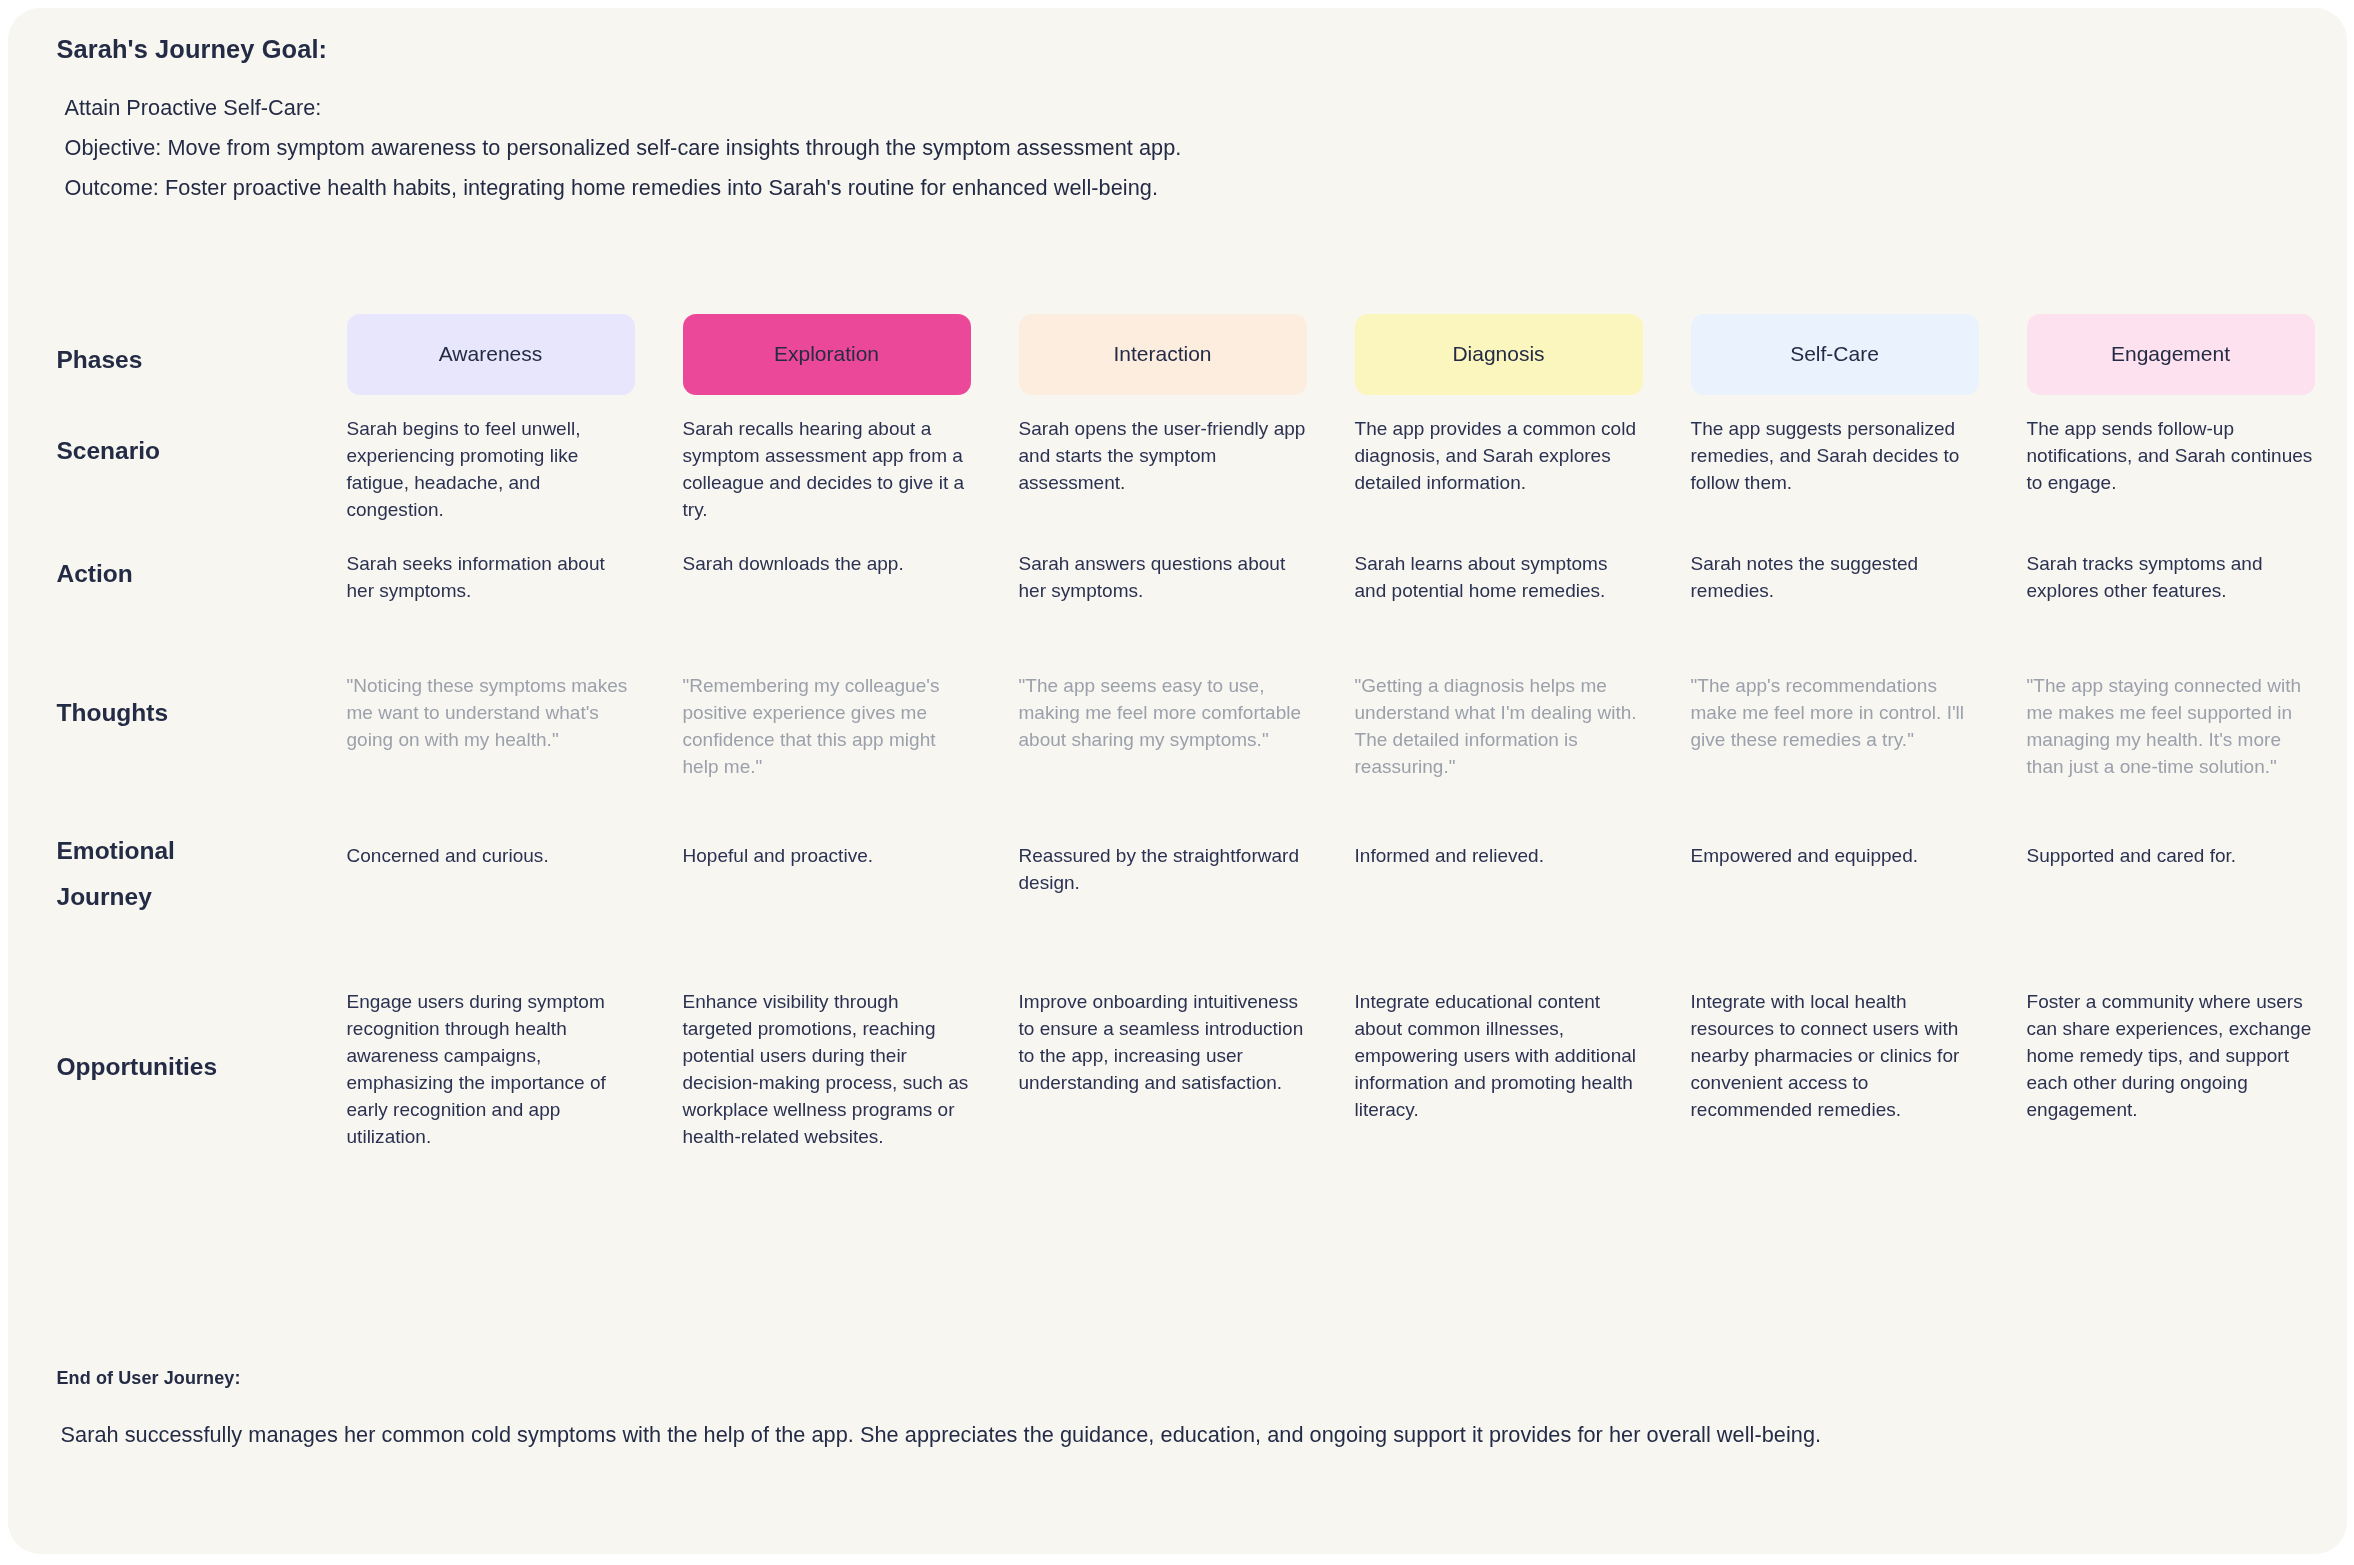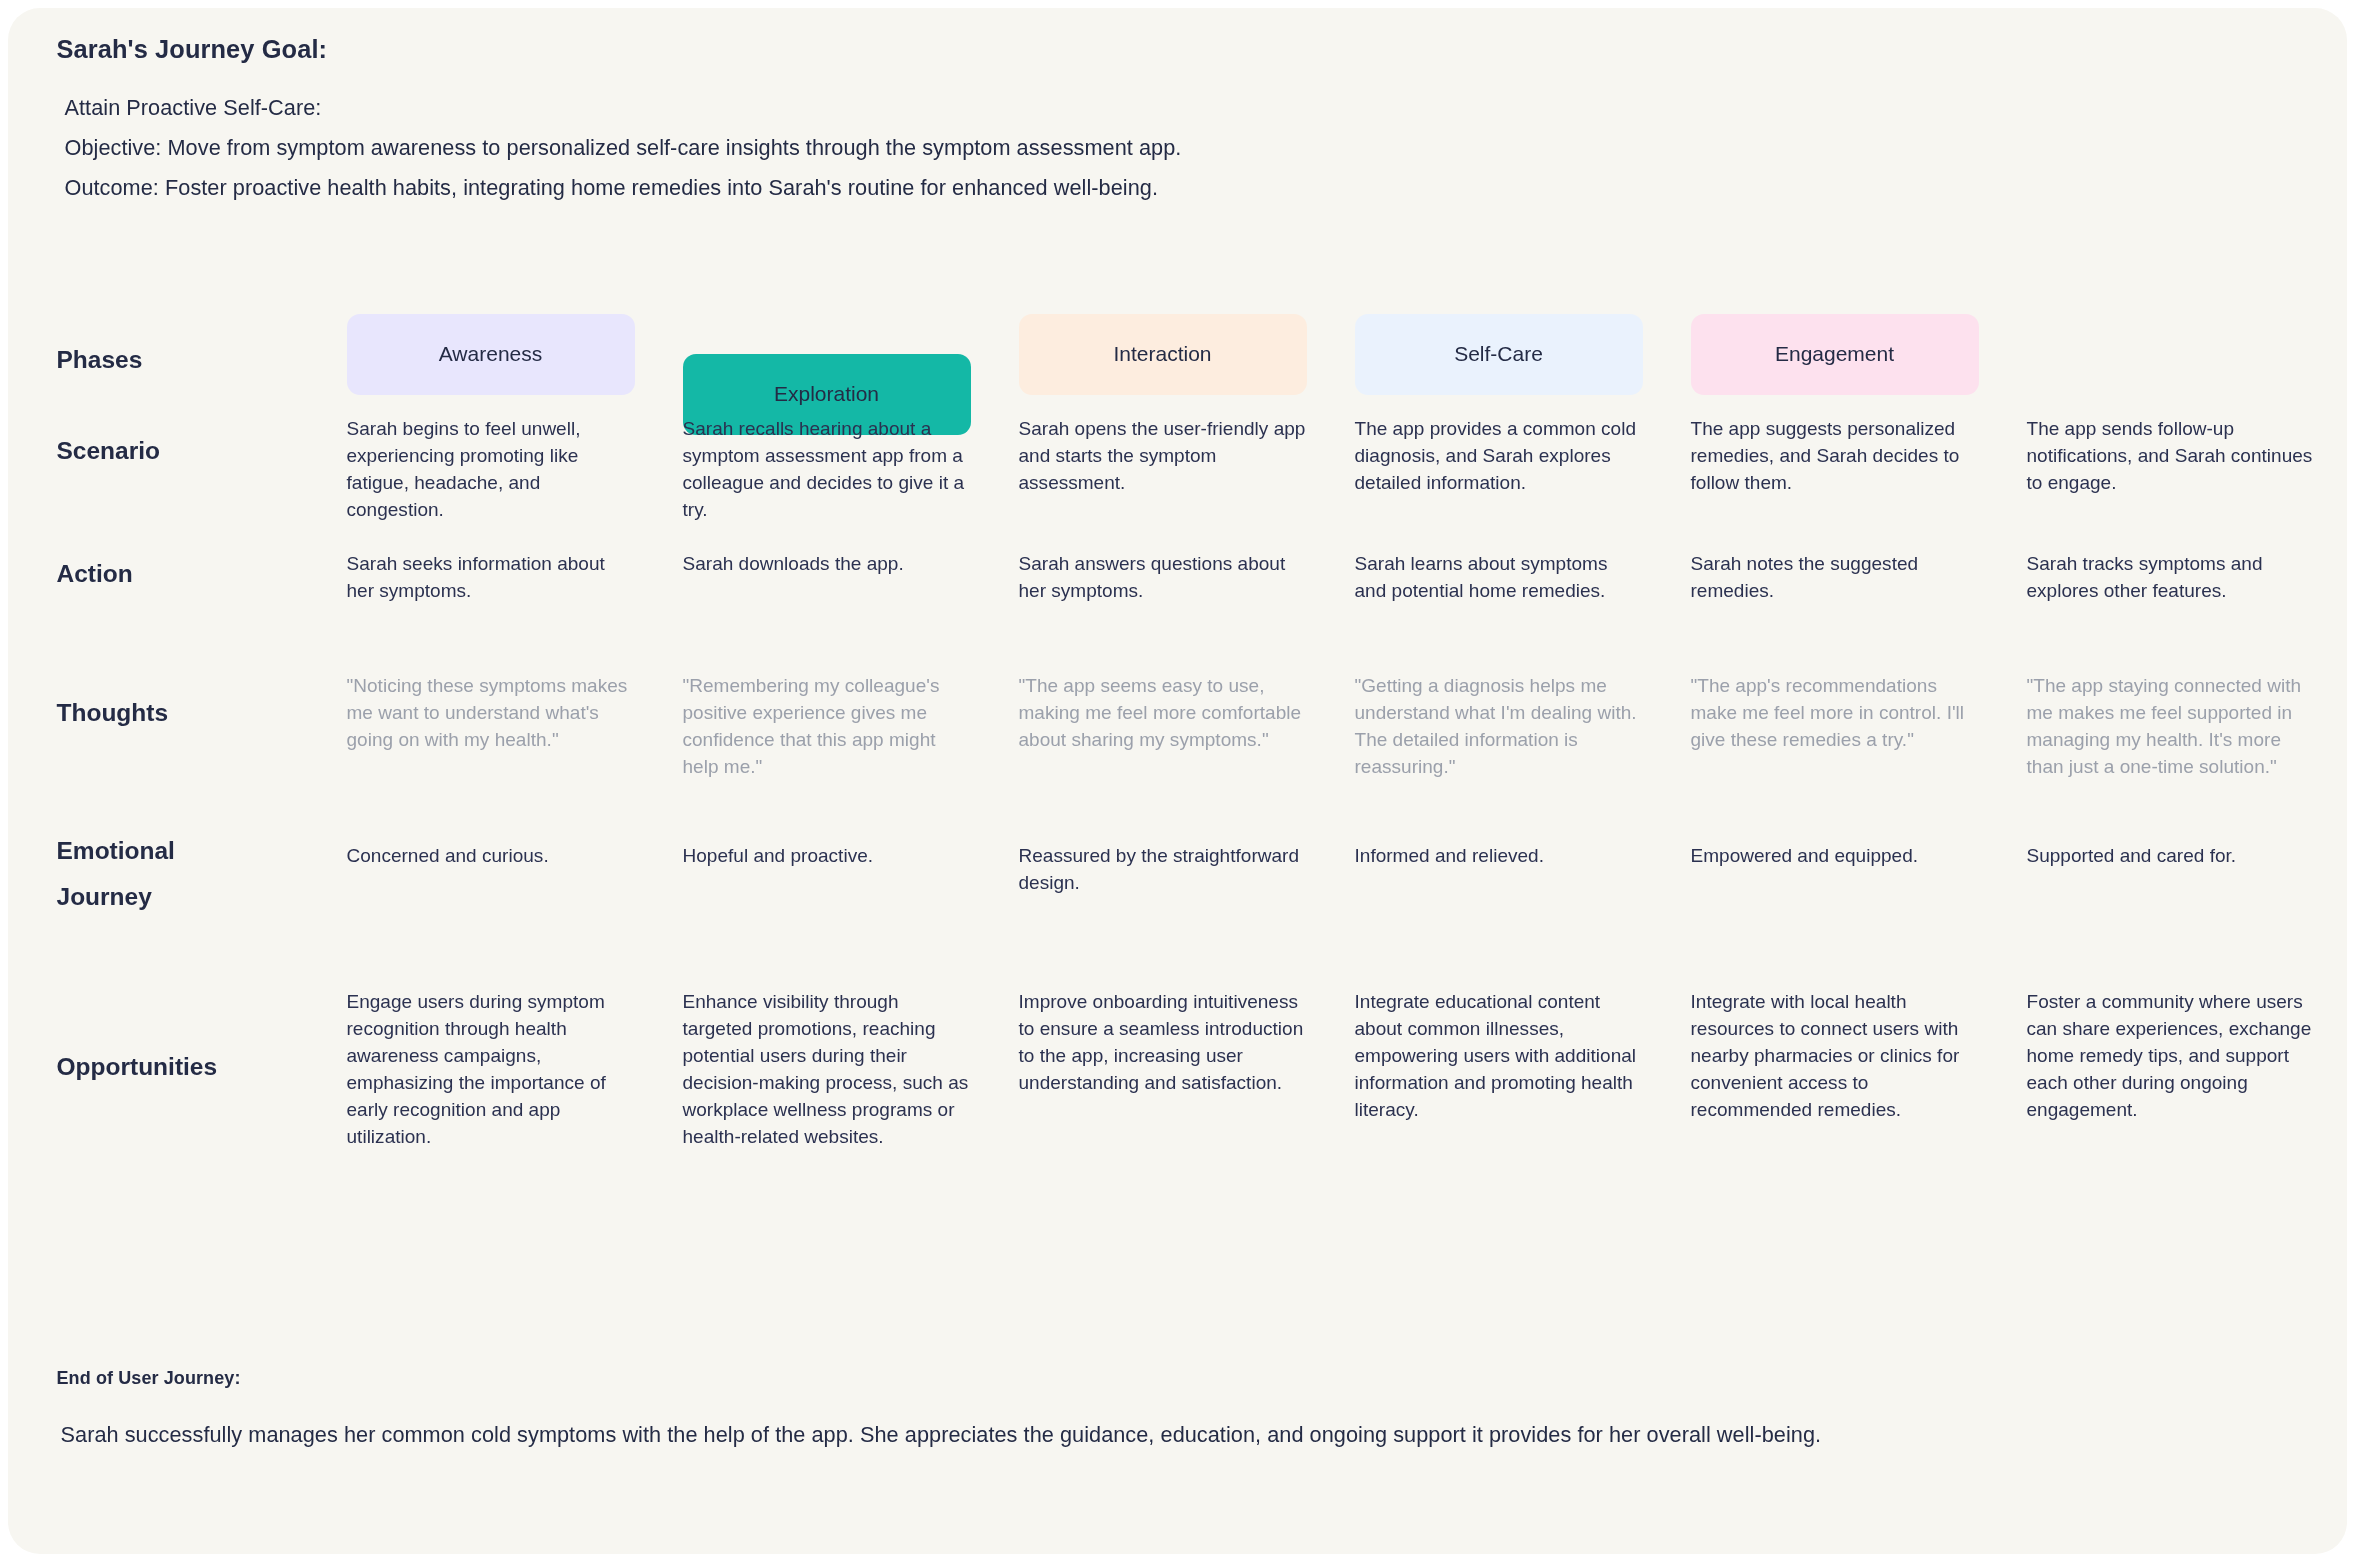--- a/index.html
+++ b/index.html
@@ -173,24 +173,27 @@
 
     <div class="grid">
 
       <div class="row row-phases">
         <div class="row-label">Phases</div>
         <div class="cells">
           <div class="cell">
             <div class="phase-chip" style="background: rgb(232, 230, 253);">Awareness</div>
           </div>
           <div class="cell">
-            <div class="phase-chip" style="background: #14b8a6; margin-top: 40px;">Exploration</div>
+            <div class="phase-chip" style="background: #ec4899;">Exploration</div>
           </div>
           <div class="cell">
             <div class="phase-chip" style="background: rgb(253, 237, 223);">Interaction</div>
+          </div>
+          <div class="cell">
+            <div class="phase-chip" style="background: rgb(251, 246, 189);">Diagnosis</div>
           </div>
           <div class="cell">
             <div class="phase-chip" style="background: rgb(234, 242, 253);">Self-Care</div>
           </div>
           <div class="cell">
             <div class="phase-chip" style="background: rgb(253, 225, 238);">Engagement</div>
           </div>
         </div>
       </div>
 

